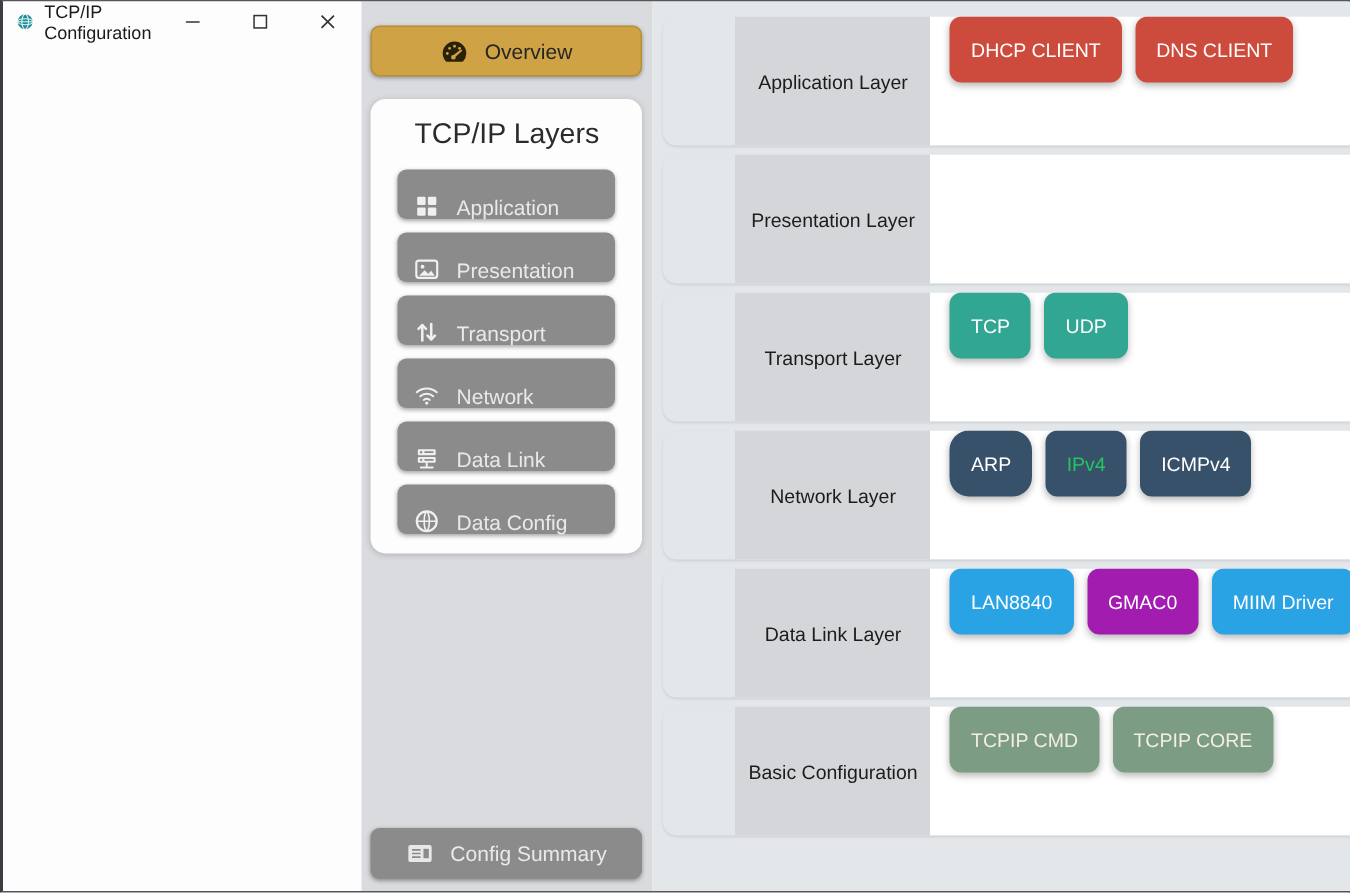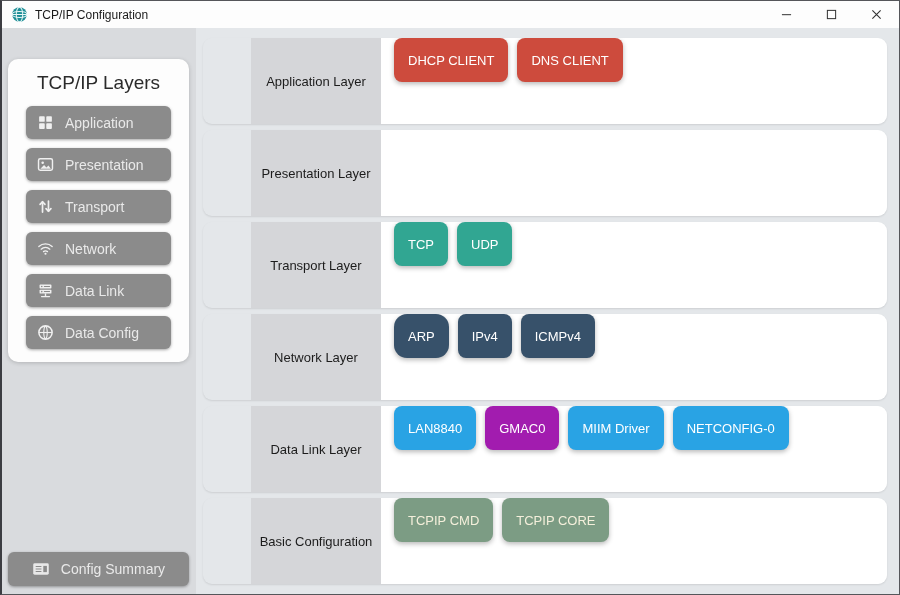--- a/index.html
+++ b/index.html
@@ -6,21 +6,21 @@
     --accent-gold:#cfa245;
     --btn-gray:#8b8b8b;
     --main-bg:#e4e7ea;
     --sidebar-bg:#d9dbde;
     --label-bg:#d5d6d9;
   }
   *{box-sizing:border-box;margin:0;padding:0;}
   html,body{width:900px;height:595px;overflow:hidden;}
   body{font-family:"Liberation Sans","DejaVu Sans",sans-serif;background:#888;}
   .window{
-    width:900px;height:595px;background:#fdfdfd;display:flex;flex-direction:column;
+    width:900px;height:595px;background:#fdfdfd;display:flex;
     border:1px solid #55565a;border-left:2px solid #3c3d42;
   }
   
   .titlebar{
     height:27px;background:#fdfdfd;display:flex;align-items:center;flex:0 0 27px;
     padding-left:9px;
   }
   .app-icon{width:17px;height:17px;display:inline-flex;margin-right:7px;}
   .app-icon svg{width:100%;height:100%;}
   .win-title{font-size:12px;color:#1a1a1a;}
@@ -42,21 +42,21 @@
     box-shadow:0 1px 3px rgba(0,0,0,.35);color:#262626;font-size:14px;
   }
   .overview-btn .icon{display:inline-flex;width:18px;height:16px;}
   .layers-panel{
     margin-top:15px;background:#fdfdfd;border-radius:10px;
     box-shadow:0 1px 4px rgba(0,0,0,.18);padding:11px 0 4px;
   }
   .layers-title{font-size:19px;color:#2b2b2b;text-align:center;padding:2px 0 12px;}
   .side-btn{
     height:33px;margin:0 18px 9px 18px;background:var(--btn-gray);border-radius:6px;
-    display:flex;align-items:center;gap:11px;padding-left:11px;cursor:pointer;
+    display:flex;align-items:flex-end;gap:11px;padding-left:11px;cursor:pointer;
     box-shadow:0 1px 3px rgba(0,0,0,.35);color:#e9e9e9;font-size:14px;
   }
   .side-btn .icon{display:inline-flex;width:17px;height:17px;align-items:center;justify-content:center;}
   .side-btn .icon svg{width:17px;height:17px;}
   .summary-btn{
     margin-top:auto;height:34px;background:var(--btn-gray);border-radius:6px;
     display:flex;align-items:center;justify-content:center;gap:11px;cursor:pointer;
     box-shadow:0 1px 3px rgba(0,0,0,.35);color:#e9e9e9;font-size:14px;
   }
   .summary-btn .icon{display:inline-flex;width:18px;height:16px;}
@@ -121,20 +121,33 @@
               <path d="M1.5 1.5l9 9M10.5 1.5l-9 9" stroke="#333" stroke-width="1.2" fill="none"></path>
             </svg>
           </span>
         </div>
       </div>
   </div>
 
   <div class="app-body">
 
     <div class="sidebar">
+      <div class="overview-btn">
+        <span class="icon">
+            <svg viewBox="0 0 24 20">
+              <path d="M12 1.5A10.5 10.5 0 0 0 1.5 12c0 2.7 1 5.2 2.8 7.1.2.25.52.4.86.4h13.68c.34 0 .66-.15.86-.4A10.45 10.45 0 0 0 22.5 12 10.5 10.5 0 0 0 12 1.5z" fill="#2a2208"></path>
+              <circle cx="5.6" cy="12.2" r="1.25" fill="#cfa245"></circle>
+              <circle cx="7.6" cy="7.6" r="1.25" fill="#cfa245"></circle>
+              <circle cx="12" cy="5.8" r="1.25" fill="#cfa245"></circle>
+              <circle cx="16.4" cy="7.6" r="1.25" fill="#cfa245"></circle>
+              <path d="M11.2 13.6l6.6-5.2 1.1 1.3-6 5.4a2 2 0 1 1-1.7-1.5z" fill="#cfa245"></path>
+            </svg>
+          </span>
+        <span>Overview</span>
+      </div>
 
       <div class="layers-panel">
         <div class="layers-title">TCP/IP Layers</div>
         <div>
             <div class="side-btn">
               <span class="icon">
                 <svg viewBox="0 0 20 20">
                   <g fill="#f0f0f0">
                     <rect x="2.5" y="2.5" width="6.6" height="6.6" rx="1"></rect>
                     <rect x="10.9" y="2.5" width="6.6" height="6.6" rx="1"></rect>
@@ -246,21 +259,21 @@
             <div class="row-label">Transport Layer</div>
             <div class="row-content">
               <button class="chip" style="background: rgb(49, 166, 146); color: rgb(255, 255, 255);">TCP</button>
               <button class="chip" style="background: rgb(49, 166, 146); color: rgb(255, 255, 255);">UDP</button>
             </div>
           </div>
           <div class="row">
             <div class="row-label">Network Layer</div>
             <div class="row-content">
               <button class="chip" style="background: rgb(55, 81, 106); color: rgb(255, 255, 255); border-radius: 13px;">ARP</button>
-              <button class="chip" style="background: rgb(55, 81, 106); color: #ffffff;">IPv4</button>
+              <button class="chip" style="background: rgb(55, 81, 106); color: #22c55e;">IPv4</button>
               <button class="chip" style="background: rgb(55, 81, 106); color: rgb(255, 255, 255);">ICMPv4</button>
             </div>
           </div>
           <div class="row">
             <div class="row-label">Data Link Layer</div>
             <div class="row-content">
               <button class="chip" style="background: rgb(41, 163, 228); color: rgb(255, 255, 255);">LAN8840</button>
               <button class="chip" style="background: #a21caf; color: rgb(255, 255, 255);">GMAC0</button>
               <button class="chip" style="background: rgb(41, 163, 228); color: rgb(255, 255, 255);">MIIM Driver</button>
               <button class="chip" style="background: rgb(41, 163, 228); color: rgb(255, 255, 255);">NETCONFIG-0</button>

